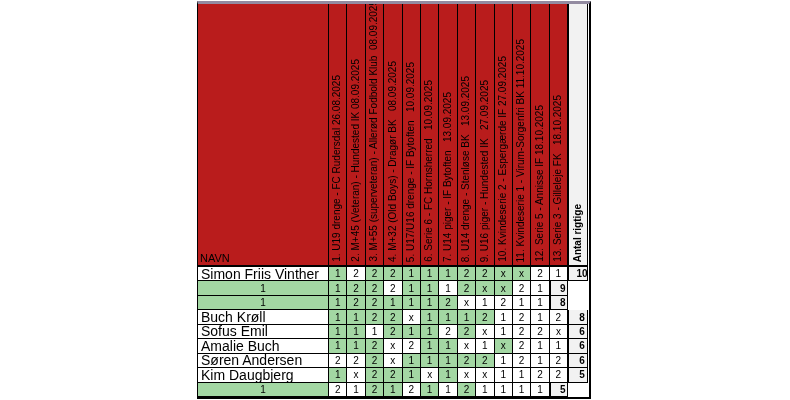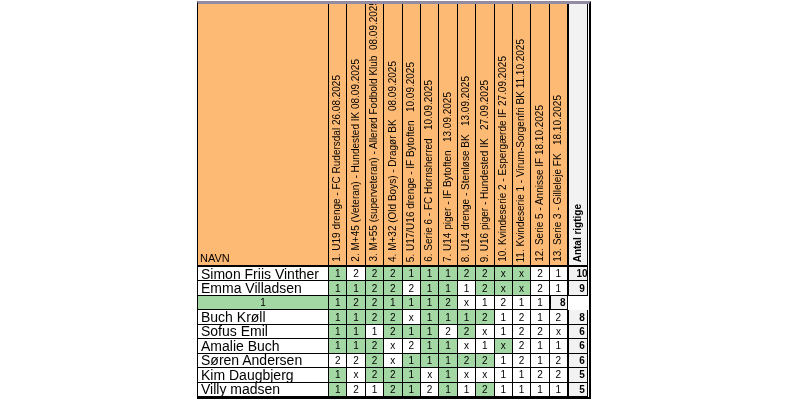--- a/index.html
+++ b/index.html
@@ -32,21 +32,21 @@
   }
   .row {
     display: grid;
     grid-template-columns: 131px repeat(13, 18.4px) 20px;
   }
   .header-row { height: 263px; }
   .header-row .hcell {
     box-sizing: border-box;
     border-right: 1px solid var(--grid, #000);
     border-bottom: 2px solid var(--grid, #000);
-    background: #fdba74;
+    background: #b91c1c;
     display: flex;
     flex-direction: column;
     justify-content: flex-end;
     align-items: center;
     overflow: hidden;
   }
   .header-row .hcell.namehead {
     align-items: flex-start;
     padding: 1px 2px;
     font-size: 11px;
@@ -155,21 +155,20 @@
           <div class="cell ok">1</div>
           <div class="cell ok">2</div>
           <div class="cell ok">2</div>
           <div class="cell ok">x</div>
           <div class="cell ok">x</div>
           <div class="cell">2</div>
           <div class="cell">1</div>
           <div class="cell total">10</div>
         </div>
         <div class="row">
-          <div class="cell name">Emma Villadsen</div>
           <div class="cell ok">1</div>
           <div class="cell ok">1</div>
           <div class="cell ok">2</div>
           <div class="cell ok">2</div>
           <div class="cell">2</div>
           <div class="cell ok">1</div>
           <div class="cell ok">1</div>
           <div class="cell">1</div>
           <div class="cell ok">2</div>
           <div class="cell ok">x</div>
@@ -273,21 +272,20 @@
           <div class="cell ok">1</div>
           <div class="cell">x</div>
           <div class="cell">x</div>
           <div class="cell">1</div>
           <div class="cell">1</div>
           <div class="cell">2</div>
           <div class="cell">2</div>
           <div class="cell total">5</div>
         </div>
         <div class="row">
-          <div class="cell name">Villy madsen</div>
           <div class="cell ok">1</div>
           <div class="cell">2</div>
           <div class="cell">1</div>
           <div class="cell ok">2</div>
           <div class="cell ok">1</div>
           <div class="cell">2</div>
           <div class="cell ok">1</div>
           <div class="cell">1</div>
           <div class="cell ok">2</div>
           <div class="cell">1</div>

